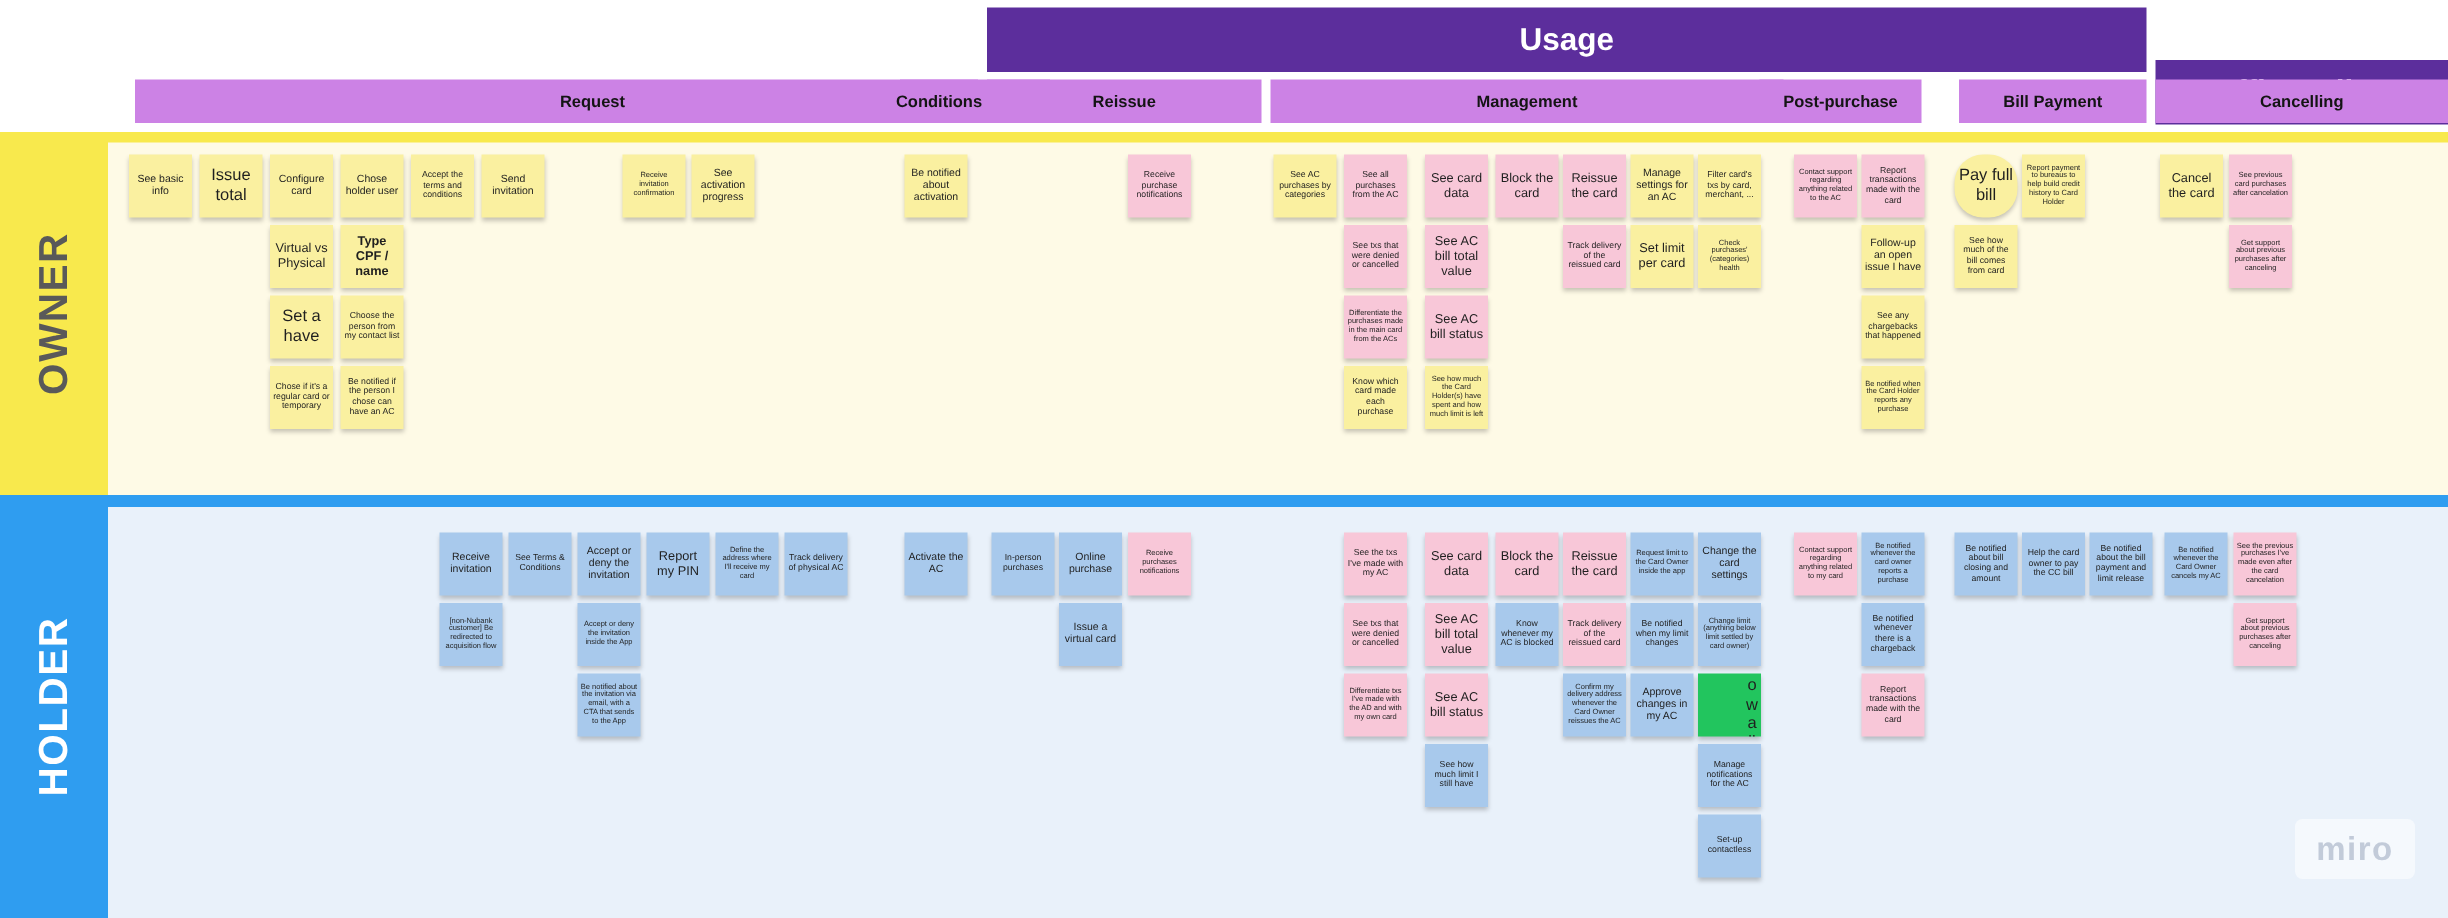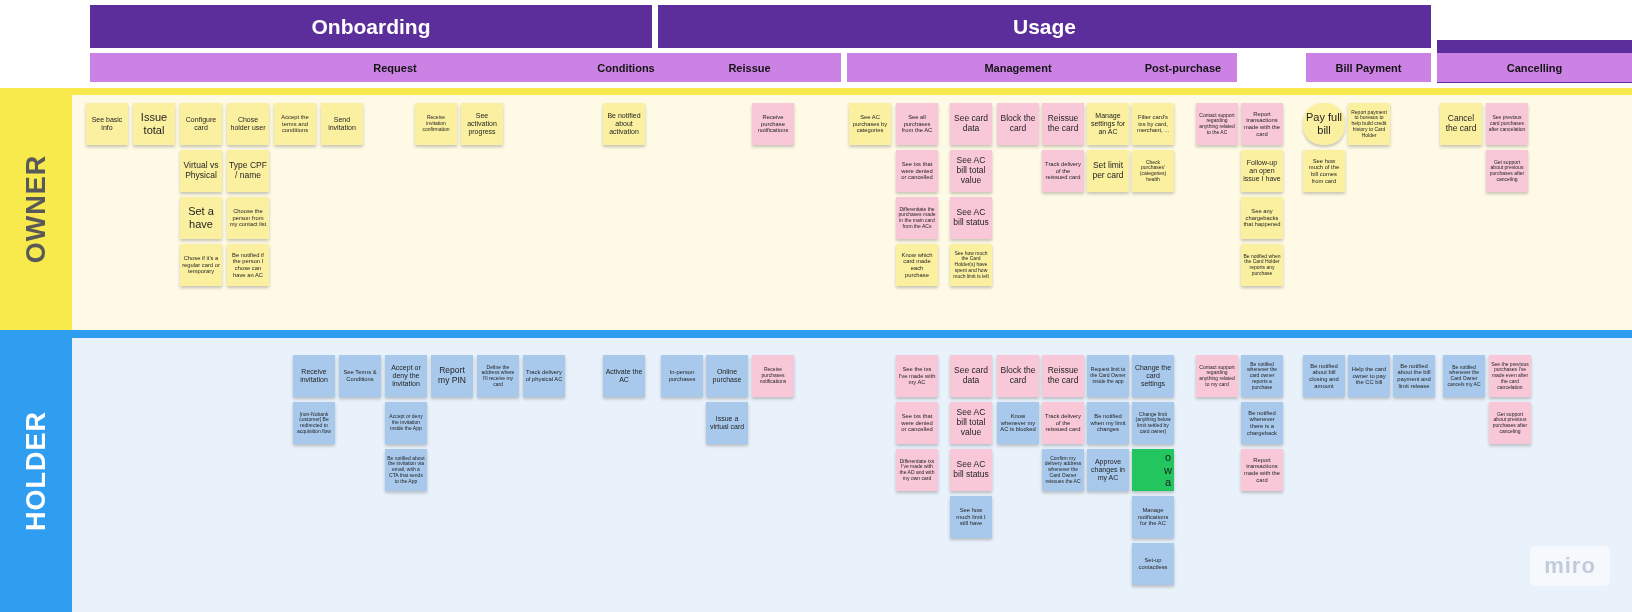--- a/index.html
+++ b/index.html
@@ -40,29 +40,28 @@
   .watermark{position:absolute;left:1530px;top:546px;width:80px;height:40px;
     background:rgba(255,255,255,0.55);border-radius:5px;
     display:flex;align-items:center;justify-content:center;
     color:#C2CBD9;font-weight:bold;font-size:22px;letter-spacing:1px;}
 </style>
 </head>
 <body>
 
 <div class="board">
 
-  <div class="phase-bar" style="left:90px;width:562px;">Onboarding</div>
   <div class="phase-bar" style="left:658px;width:773px;">Usage</div>
   <div class="phase-bar" style="left:1437px;width:195px;margin-top:35px;">Offboarding</div>
 
   <div class="subphase-bar" style="left:90px;width:610px;">Request</div>
   <div class="subphase-bar" style="left:600px;width:52px;">Conditions</div>
   <div class="subphase-bar" style="left:658px;width:183px;">Reissue</div>
   <div class="subphase-bar" style="left:847px;width:342px;">Management</div>
-  <div class="subphase-bar" style="left:1129px;width:108px;">Post-purchase</div>
+  <div class="subphase-bar" style="left:1173px;width:108px;">Post-purchase</div>
   <div class="subphase-bar" style="left:1306px;width:125px;">Bill Payment</div>
   <div class="subphase-bar" style="left:1437px;width:195px;">Cancelling</div>
 
   <div class="lane lane-owner">
     <div class="lane-content"></div>
     <span class="lane-label">OWNER</span>
   </div>
 
   <div class="lane lane-holder">
     <div class="lane-content"></div>
@@ -70,21 +69,21 @@
   </div>
 
   <div class="notes-layer" id="notes-lane-0">
       <div class="note md" style="left: 86px; top: 103px; background: rgb(250, 240, 160);">See basic info</div>
       <div class="note xl" style="left: 133px; top: 103px; background: rgb(250, 240, 160);">Issue total</div>
       <div class="note md" style="left: 180px; top: 103px; background: rgb(250, 240, 160);">Configure card</div>
       <div class="note lg" style="left: 180px; top: 150px; background: rgb(250, 240, 160);">Virtual vs Physical</div>
       <div class="note xl" style="left: 180px; top: 197px; background: rgb(250, 240, 160);">Set a have</div>
       <div class="note sm" style="left: 180px; top: 244px; background: rgb(250, 240, 160);">Chose if it's a regular card or temporary</div>
       <div class="note md" style="left: 227px; top: 103px; background: rgb(250, 240, 160);">Chose holder user</div>
-      <div class="note lg" style="left: 227px; top: 150px; background: rgb(250, 240, 160);">Type CPF / name</div>
+      <div class="note lg" style="left: 227px; top: 150px; background: rgb(250, 240, 160); font-weight: bold;">Type CPF / name</div>
       <div class="note sm" style="left: 227px; top: 197px; background: rgb(250, 240, 160);">Choose the person from my contact list</div>
       <div class="note sm" style="left: 227px; top: 244px; background: rgb(250, 240, 160);">Be notified if the person I chose can have an AC</div>
       <div class="note sm" style="left: 274px; top: 103px; background: rgb(250, 240, 160);">Accept the terms and conditions</div>
       <div class="note md" style="left: 321px; top: 103px; background: rgb(250, 240, 160);">Send invitation</div>
       <div class="note xs" style="left: 415px; top: 103px; background: rgb(250, 240, 160);">Receive invitation confirmation</div>
       <div class="note md" style="left: 461px; top: 103px; background: rgb(250, 240, 160);">See activation progress</div>
       <div class="note md" style="left: 603px; top: 103px; background: rgb(250, 240, 160);">Be notified about activation</div>
       <div class="note sm" style="left: 752px; top: 103px; background: rgb(248, 199, 216);">Receive purchase notifications</div>
       <div class="note sm" style="left: 849px; top: 103px; background: rgb(250, 240, 160);">See AC purchases by categories</div>
       <div class="note sm" style="left: 896px; top: 103px; background: rgb(248, 199, 216);">See all purchases from the AC</div>

